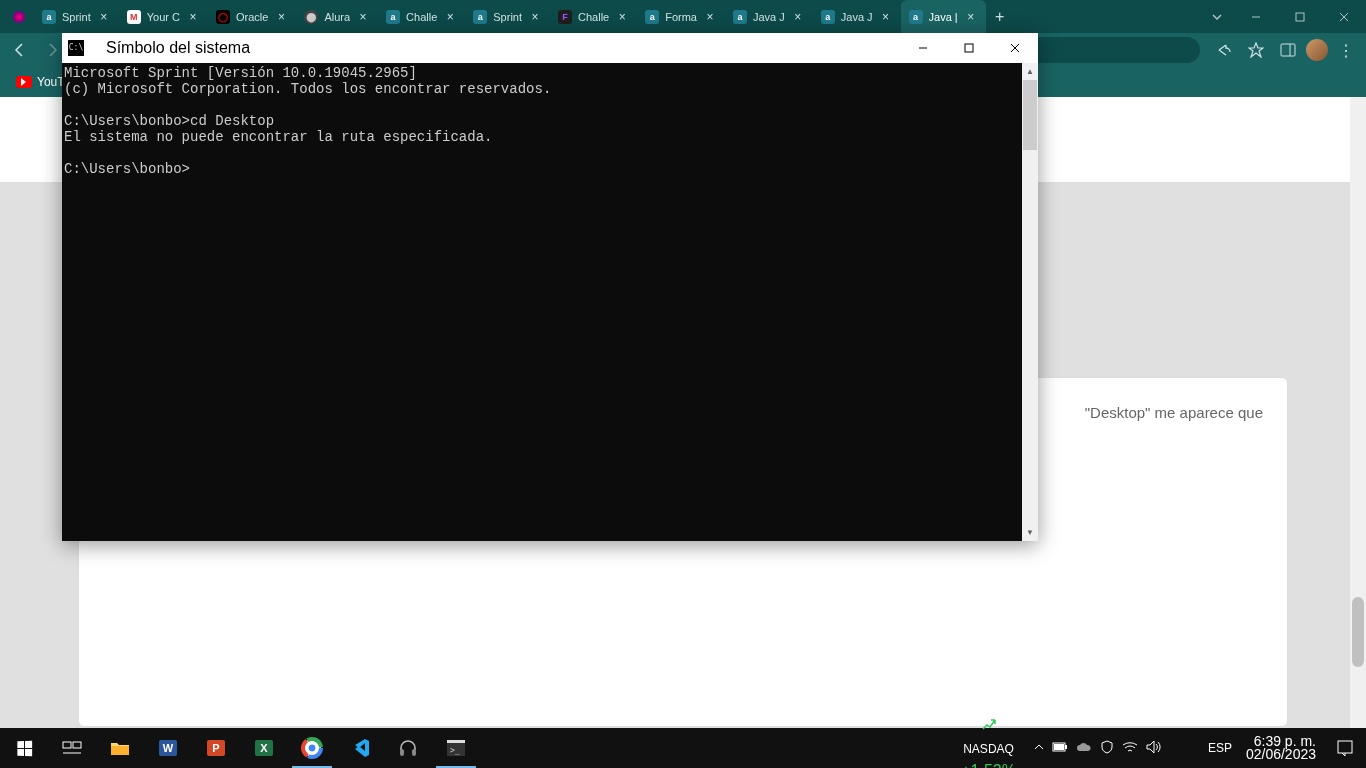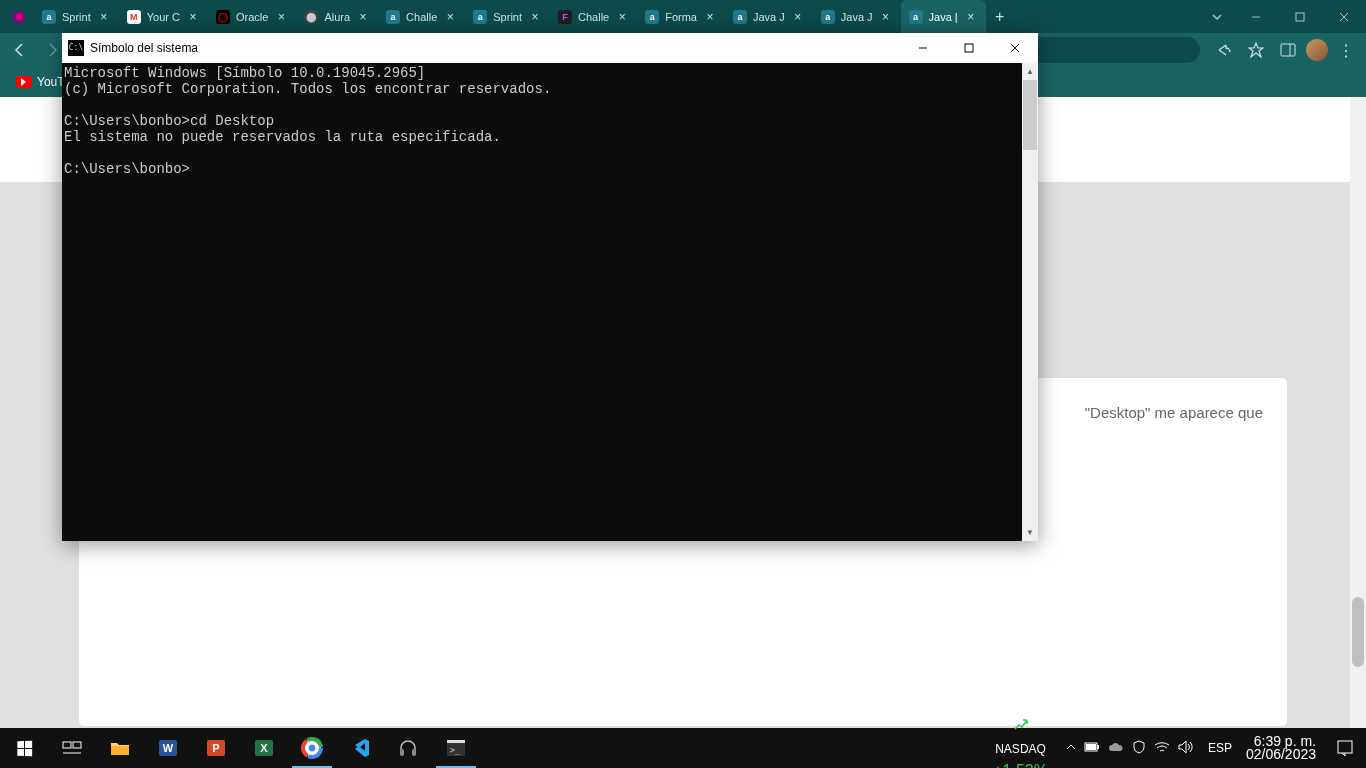--- a/index.html
+++ b/index.html
@@ -52,21 +52,21 @@
 .card{background:#fff;border:1px solid #ddd;border-radius:6px;padding:24px;margin-top:0;height:350px;}
 .card-text{color:#666;font-size:15px;line-height:1.5;}
 .page-scrollbar{position:absolute;right:0;top:97px;bottom:40px;width:16px;background:#f0f0f0;}
 .page-scroll-thumb{position:absolute;right:2px;width:12px;background:#c0c0c0;border-radius:6px;top:500px;height:70px;}
 
 
 .cmd-win{position:absolute;left:62px;top:33px;width:976px;height:508px;background:#0c0c0c;box-shadow:0 4px 20px rgba(0,0,0,.4);}
 .cmd-titlebar{height:30px;background:#fff;display:flex;align-items:center;padding-left:6px;}
 .cmd-icon{width:16px;height:16px;background:#000;margin-right:6px;display:inline-flex;align-items:center;justify-content:center;}
 .cmd-icon-inner{color:#ccc;font-size:8px;font-family:monospace;line-height:1;}
-.cmd-title{font-size:12px;color:#000;}
+.cmd-title{font-size:16px;color:#000;margin-left:16px;}
 .cmd-wc{margin-left:auto;display:flex;}
 .cmd-wc .b{width:46px;height:30px;display:flex;align-items:center;justify-content:center;cursor:pointer;font-size:12px;color:#000;}
 .cmd-body{position:absolute;top:30px;left:0;right:16px;bottom:0;background:#0c0c0c;color:#ccc;font-family:Consolas,"Courier New",monospace;font-size:14px;line-height:16px;padding:2px 0 0 2px;white-space:pre;}
 .cmd-scrollbar{position:absolute;right:0;top:30px;bottom:0;width:16px;background:#f0f0f0;}
 .cmd-scroll-thumb{position:absolute;top:17px;left:1px;right:1px;height:70px;background:#ccc;}
 .cmd-scroll-arrow{position:absolute;left:0;right:0;height:17px;background:#f0f0f0;display:flex;align-items:center;justify-content:center;color:#606060;font-size:8px;}
 .cmd-scroll-arrow.up{top:0;}
 .cmd-scroll-arrow.down{bottom:0;}
 
 
@@ -81,21 +81,21 @@
 .task-icons{display:flex;align-items:stretch;}
 .task-icon{width:48px;display:flex;align-items:center;justify-content:center;cursor:pointer;position:relative;}
 .task-icon.active::after{content:"";position:absolute;bottom:0;left:4px;right:4px;height:2px;background:#76b9ed;}
 .tb-right{margin-left:auto;display:flex;align-items:center;gap:0;}
 .news{display:flex;align-items:center;gap:6px;padding:0 10px;cursor:pointer;flex-direction:column;}
 .news-icon{color:#0f0;font-size:14px;}
 .news-lbl{font-size:12px;color:#fff;}
 .news-val{font-size:16px;color:#34c759;}
 .tray{display:flex;align-items:center;gap:8px;padding:0 8px;}
 .tray-icon{color:#fff;cursor:pointer;font-size:12px;}
-.lang{font-size:12px;padding:0 6px;cursor:pointer;}
+.lang{font-size:12px;padding:0 6px;cursor:pointer;margin-left:32px;}
 .clock{font-size:14px;text-align:right;line-height:13px;padding:0 8px;cursor:pointer;}
 .notif{width:42px;display:flex;align-items:center;justify-content:center;cursor:pointer;}
 
 .fav-badge{width:14px;height:14px;border-radius:3px;display:inline-flex;align-items:center;justify-content:center;font-size:9px;font-weight:bold;}
 .fav-a{background:#1f7a8c;color:#fff;}
 .fav-m{background:#fff;color:#d33;}
 .fav-o{background:#000;color:#f00;}
 .fav-p{background:#444;border-radius:50%;color:#ccc;}
 .fav-fg{background:#1e1e1e;color:#a259ff;}
 </style>
@@ -289,25 +289,25 @@
           </svg>
         </div>
       <div class="b close">
           <svg width="10" height="10" viewBox="0 0 10 10">
             <line x1="1" y1="1" x2="9" y2="9" stroke="#000"></line>
             <line x1="9" y1="1" x2="1" y2="9" stroke="#000"></line>
           </svg>
         </div>
     </div>
   </div>
-  <div class="cmd-body"><span>Microsoft Windows [Símbolo 10.0.19045.2965]</span>
+  <div class="cmd-body"><span>Microsoft Sprint [Versión 10.0.19045.2965]</span>
 <span>(c) Microsoft Corporation. Todos los encontrar reservados.</span>
 <span></span>
 <span>C:\Users\bonbo&gt;cd Desktop</span>
-<span>El sistema no puede reservados la ruta especificada.</span>
+<span>El sistema no puede encontrar la ruta especificada.</span>
 <span></span>
 <span>C:\Users\bonbo&gt;</span></div>
   <div class="cmd-scrollbar">
     <div class="cmd-scroll-arrow up">▲</div>
     <div class="cmd-scroll-thumb"></div>
     <div class="cmd-scroll-arrow down">▼</div>
   </div>
 </div>
 
 <div class="taskbar">

